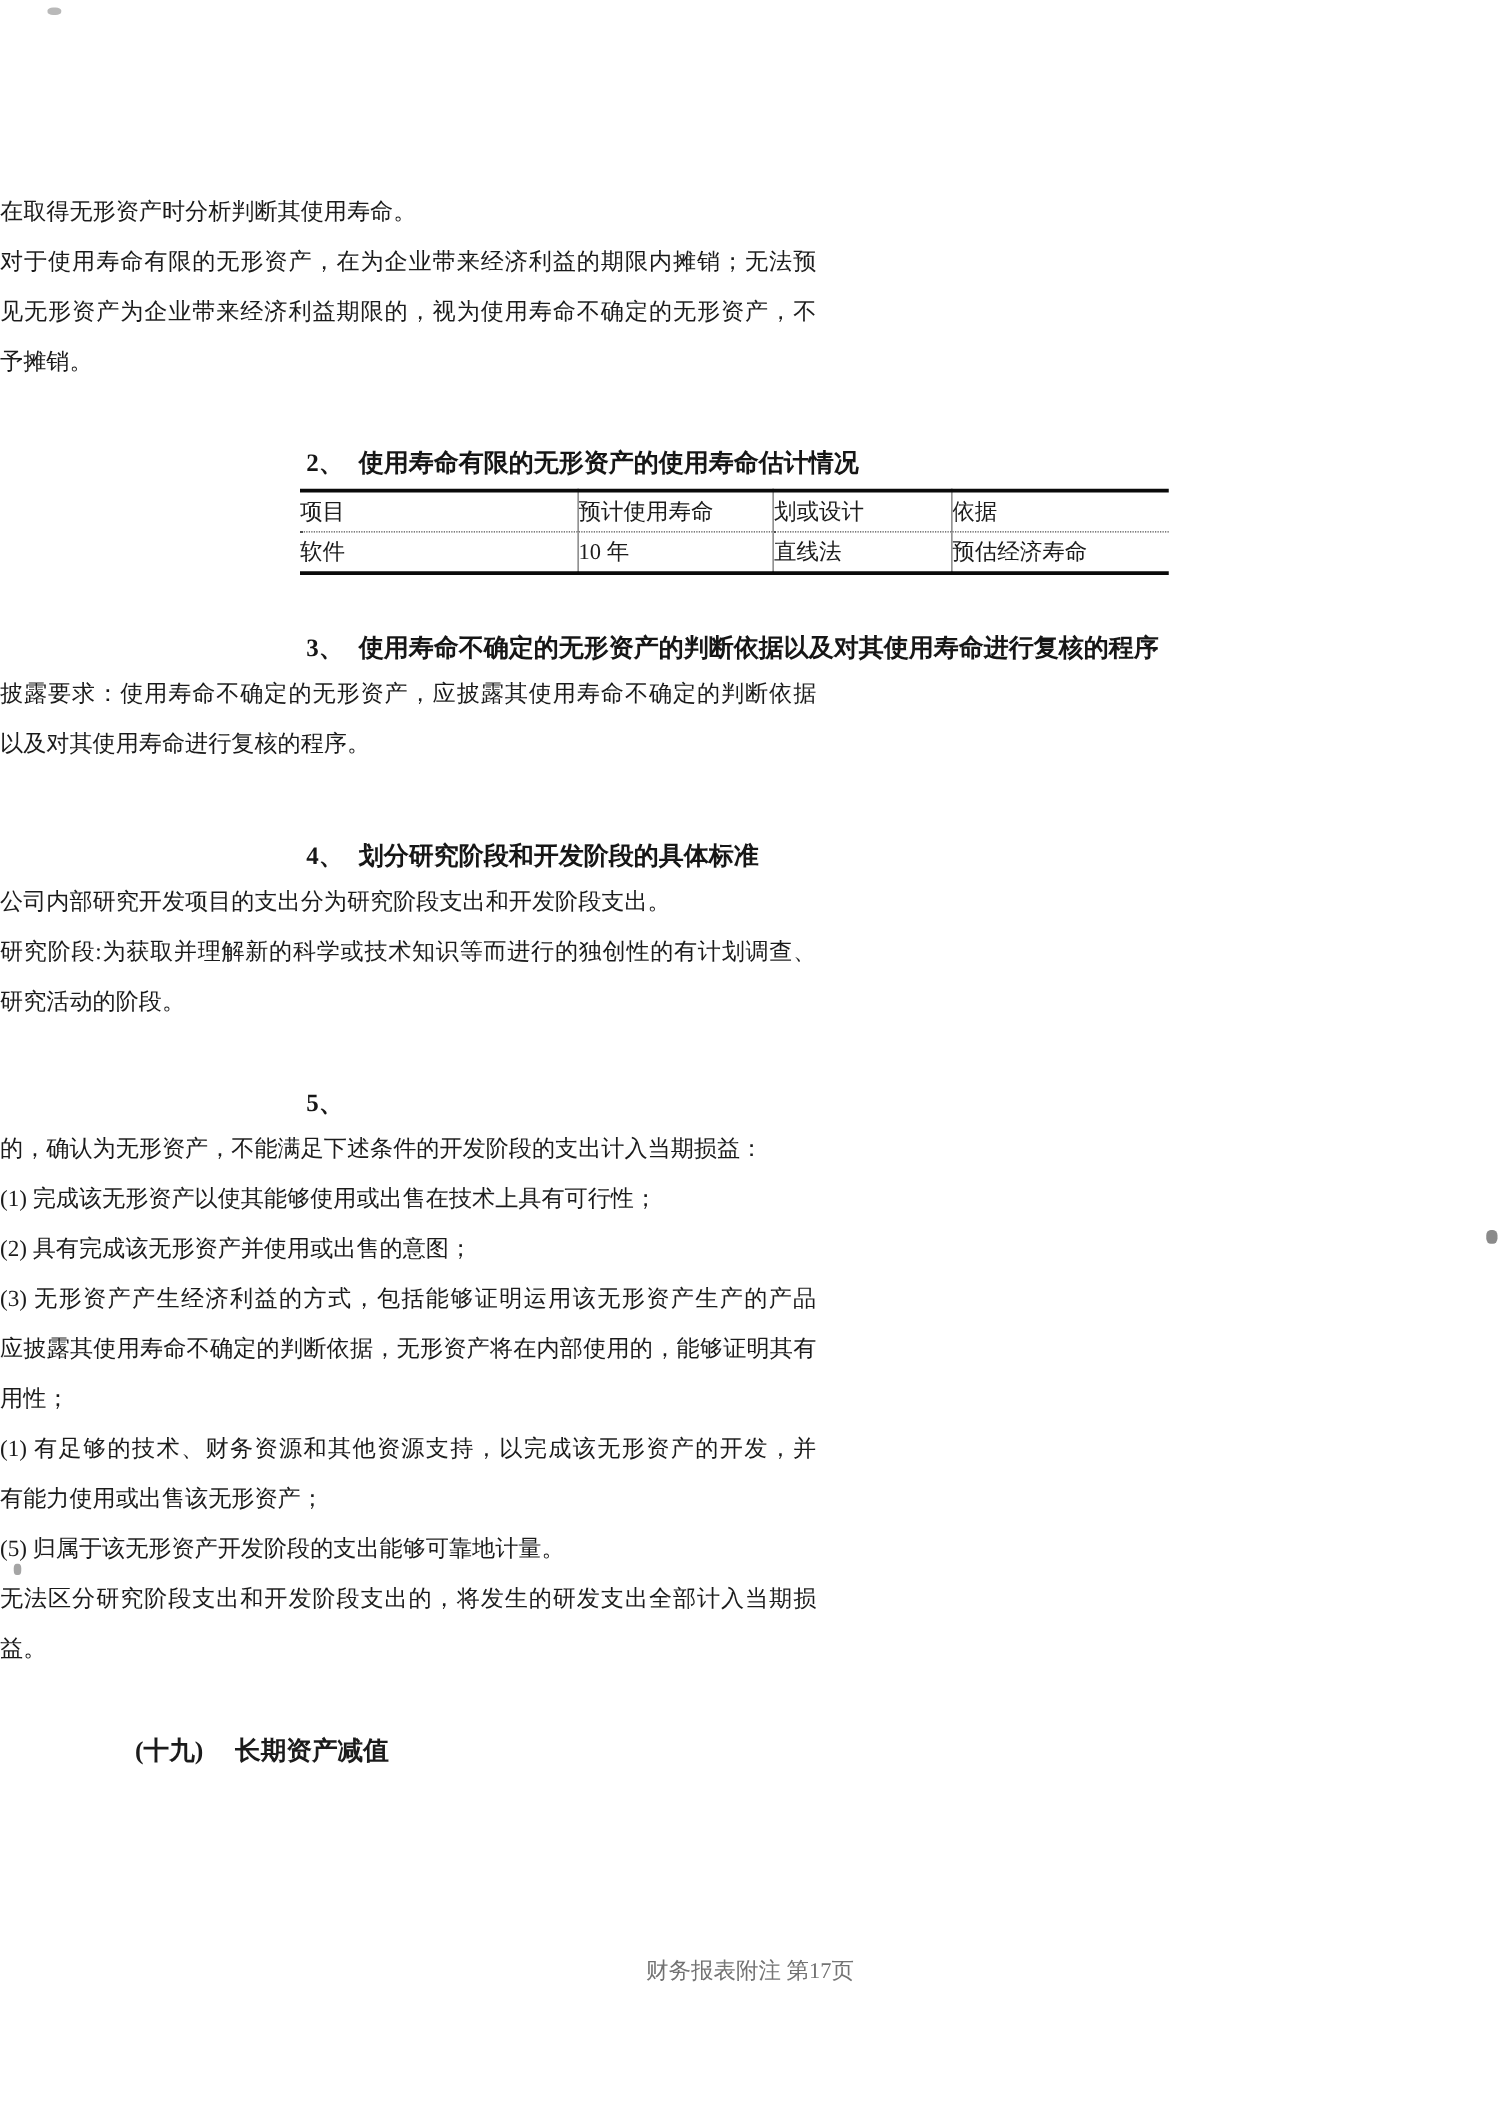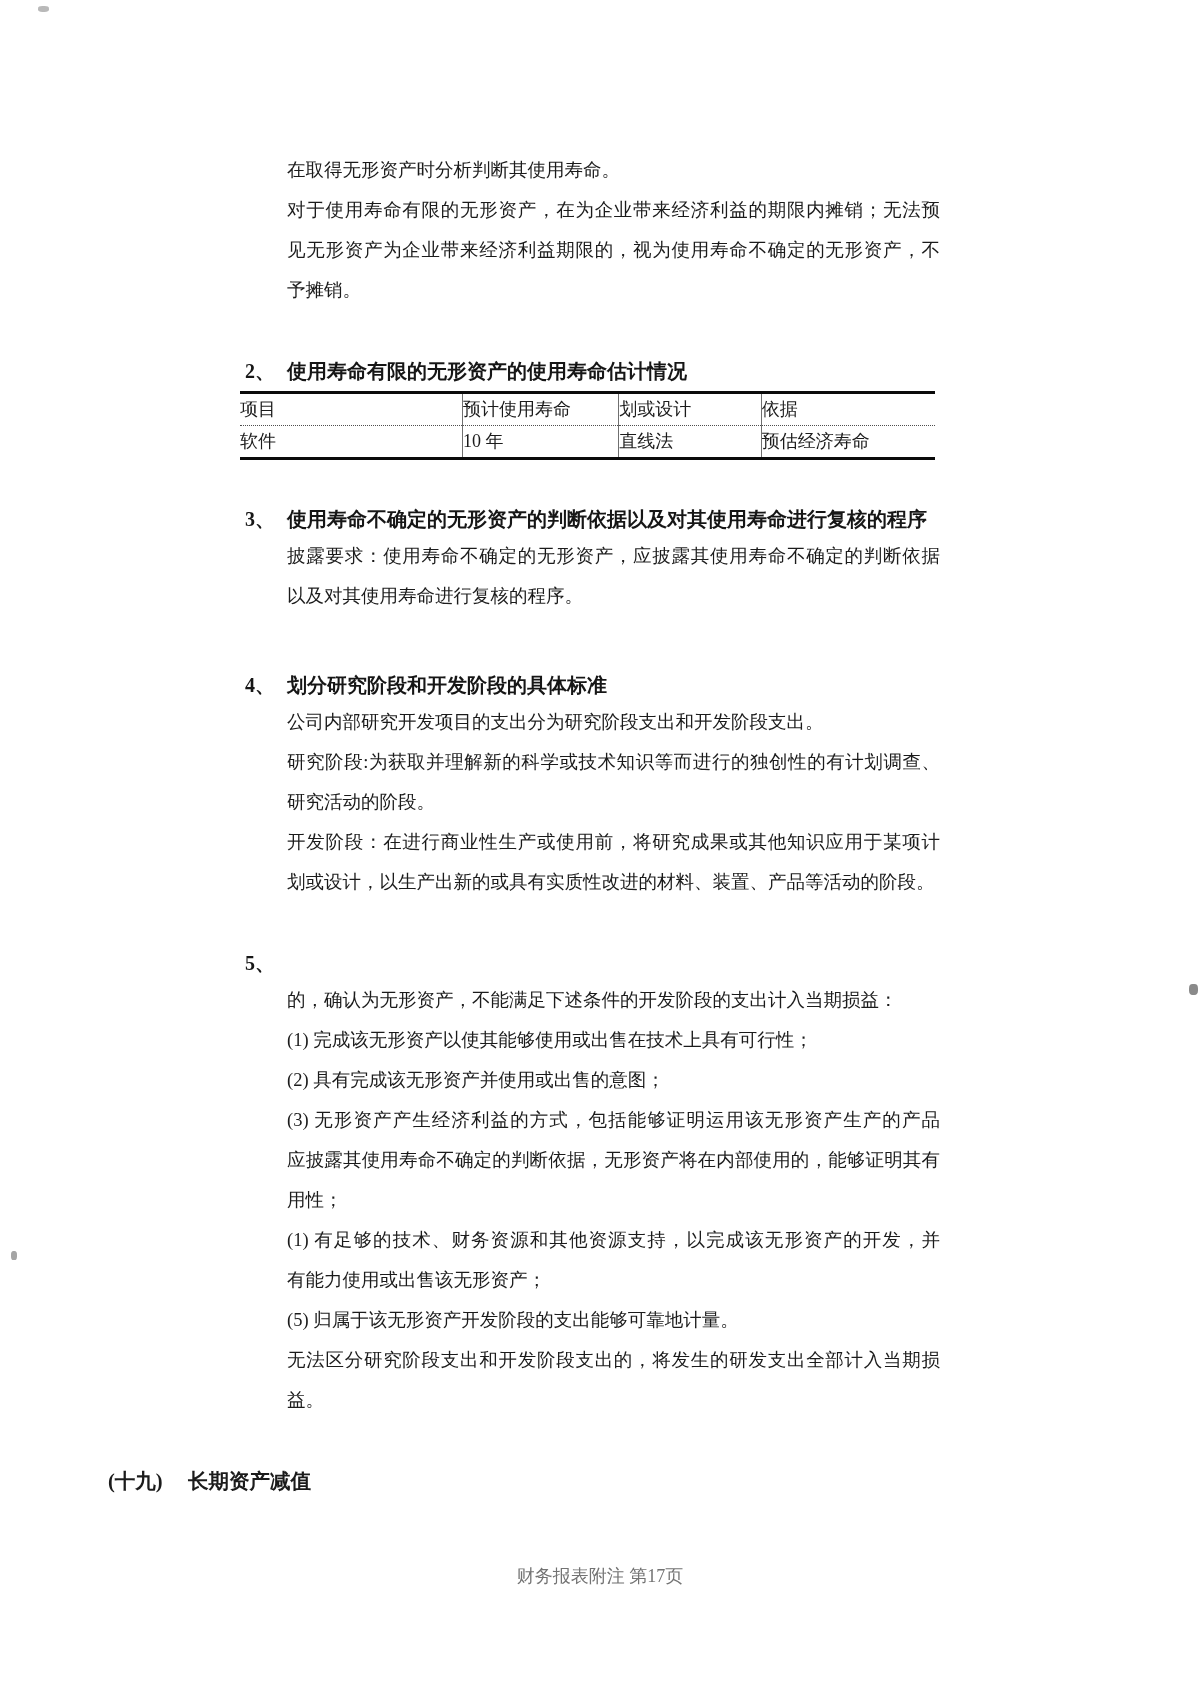--- a/index.html
+++ b/index.html
@@ -8,21 +8,21 @@
     width:1200px; height:1696px;
     margin:0 auto;
     background:#ffffff;
     font-family:"Liberation Serif","DejaVu Serif",serif;
     color:#1b1b1b;
     overflow:hidden;
   }
   .content { position:absolute; top:150px; left:0; width:1200px; }
 
   
-  .para { margin-left:287px; width:653px; }
+  .para { width:653px; }
   .tl {
     font-size:18.5px;
     height:40px; line-height:40px;
     text-align:justify;
     text-align-last:justify;
     overflow:hidden;
     white-space:nowrap;
   }
   .tl.last { text-align-last:left; }
 
@@ -145,24 +145,20 @@
       <span class="num">4、</span>
       <span class="ttl">划分研究阶段和开发阶段的具体标准</span>
     </div>
     <div class="para">
         <div class="tl last">公司内部研究开发项目的支出分为研究阶段支出和开发阶段支出。</div>
       </div>
     <div class="para">
         <div class="tl">研究阶段:为获取并理解新的科学或技术知识等而进行的独创性的有计划调查、</div>
         <div class="tl last">研究活动的阶段。</div>
       </div>
-    <div class="para">
-        <div class="tl">开发阶段：在进行商业性生产或使用前，将研究成果或其他知识应用于某项计</div>
-        <div class="tl last">划或设计，以生产出新的或具有实质性改进的材料、装置、产品等活动的阶段。</div>
-      </div>
 
     <div class="sec-head mt44">
       <span class="num">5、</span>
     </div>
     <div class="para">
         <div class="tl last">的，确认为无形资产，不能满足下述条件的开发阶段的支出计入当期损益：</div>
       </div>
     <div class="para">
         <div class="tl last">(1) 完成该无形资产以使其能够使用或出售在技术上具有可行性；</div>
       </div>

